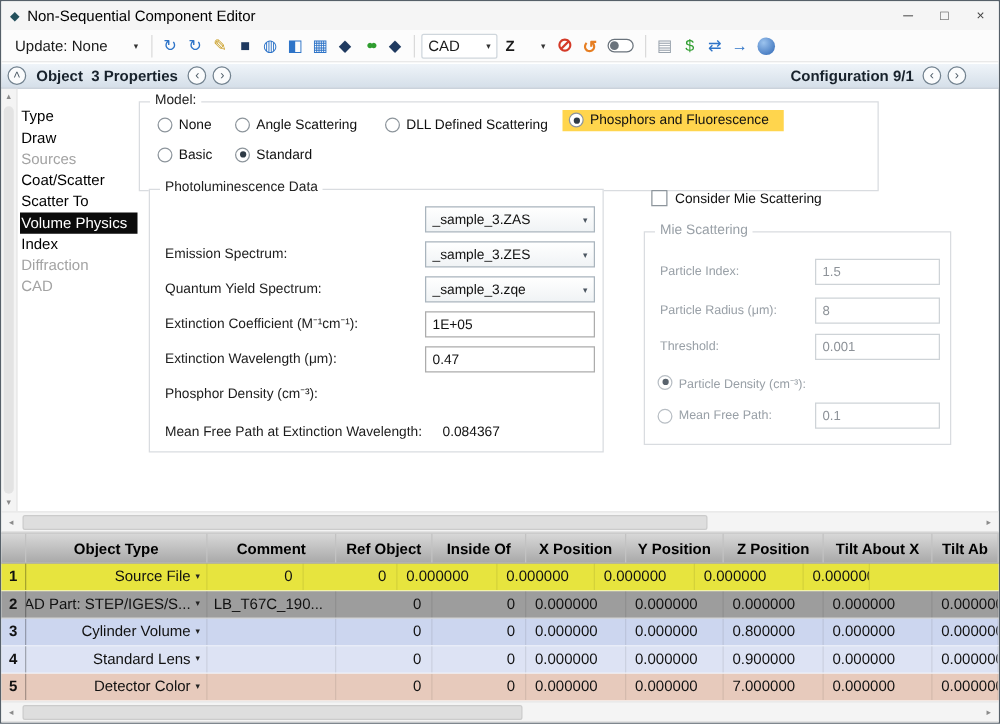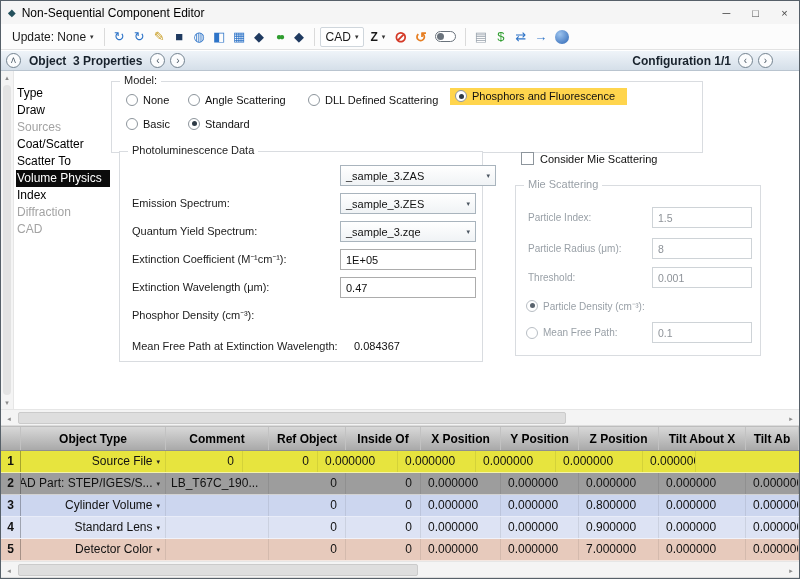--- a/index.html
+++ b/index.html
@@ -8,21 +8,21 @@
 
 
 #titlebar{position:absolute;left:0;top:0;width:798px;height:23px;background:#f5f5f5;display:flex;align-items:center;padding-left:7px}
 #app-icon{color:#24505c;font-size:10px;margin-right:6px}
 #title-text{font-size:12px;color:#000}
 #win-controls{position:absolute;right:0;top:0;height:23px;display:flex}
 .win-btn{width:29px;height:23px;display:flex;align-items:center;justify-content:center;color:#444;font-size:11px}
 
 
 #toolbar{position:absolute;left:0;top:23px;width:798px;height:26px;background:#fcfcfc;border-bottom:1px solid #e2e2e2;display:flex;align-items:center;padding:0 6px;gap:1px}
-.tb-btn{display:inline-flex;align-items:center;gap:4px;padding:2px 5px;font-size:12px;color:#1a1a1a;white-space:nowrap}
+.tb-btn{display:inline-flex;align-items:center;gap:21px;padding:2px 5px;font-size:12px;color:#1a1a1a;white-space:nowrap}
 .tb-btn.bordered{border:1px solid #cfd6dc;border-radius:2px;background:#fff}
 .tb-caret{font-size:7px;color:#333}
 .tbi{display:inline-block;width:19px;text-align:center;font-size:13px;line-height:20px}
 .tb-sep{width:1px;height:18px;background:#dadada;margin:0 4px;flex:0 0 auto}
 .ic-blue{color:#2e74c8}
 .ic-dark{color:#1f3a60}
 .ic-green{color:#2f9d2f;font-size:10px;letter-spacing:-3px}
 .ic-red{color:#d43a28;font-weight:bold;font-size:15px}
 .ic-orange{color:#e67e22;font-weight:bold;font-size:14px}
 .ic-yellow{color:#c79a1c}
@@ -153,21 +153,21 @@
   <span class="tbi ic-blue">⇄</span>
   <span class="tbi ic-blue">→</span>
   <span class="tb-globe"></span>
 </div>
 
 <div id="props-header">
   <span class="chev">˄</span>
   <span id="props-title">Object  3 Properties</span>
   <span class="chev">‹</span>
   <span class="chev">›</span>
-  <span id="config-label">Configuration 1/1</span>
+  <span id="config-label">Configuration 9/1</span>
   <span class="chev">‹</span>
   <span class="chev">›</span>
   <span id="ph-spacer"></span>
 </div>
 
 <div id="vscroll">
   <span class="sa" style="top:0">▴</span>
   <div class="thumb"></div>
   <span class="sa" style="bottom:0">▾</span>
 </div>
@@ -208,21 +208,21 @@
   </label>
   <label class="radio on" style="left:76px;top:33px">
     <span class="rb"></span>
     <span>Standard</span>
   </label>
 </div>
 
 <div class="group" id="photo-group">
   <span class="legend">Photoluminescence Data</span>
 
-  <div class="combo" style="left:220px;top:13px;width:156px">
+  <div class="combo" style="left:220px;top:13px;width:136px">
     <span>_sample_3.ZAS</span>
     <span class="caret">▾</span>
   </div>
 
   <div class="f-label" style="left:12px;top:41px">Emission Spectrum:</div>
   <div class="combo" style="left:220px;top:41px;width:136px">
     <span>_sample_3.ZES</span>
     <span class="caret">▾</span>
   </div>
 

